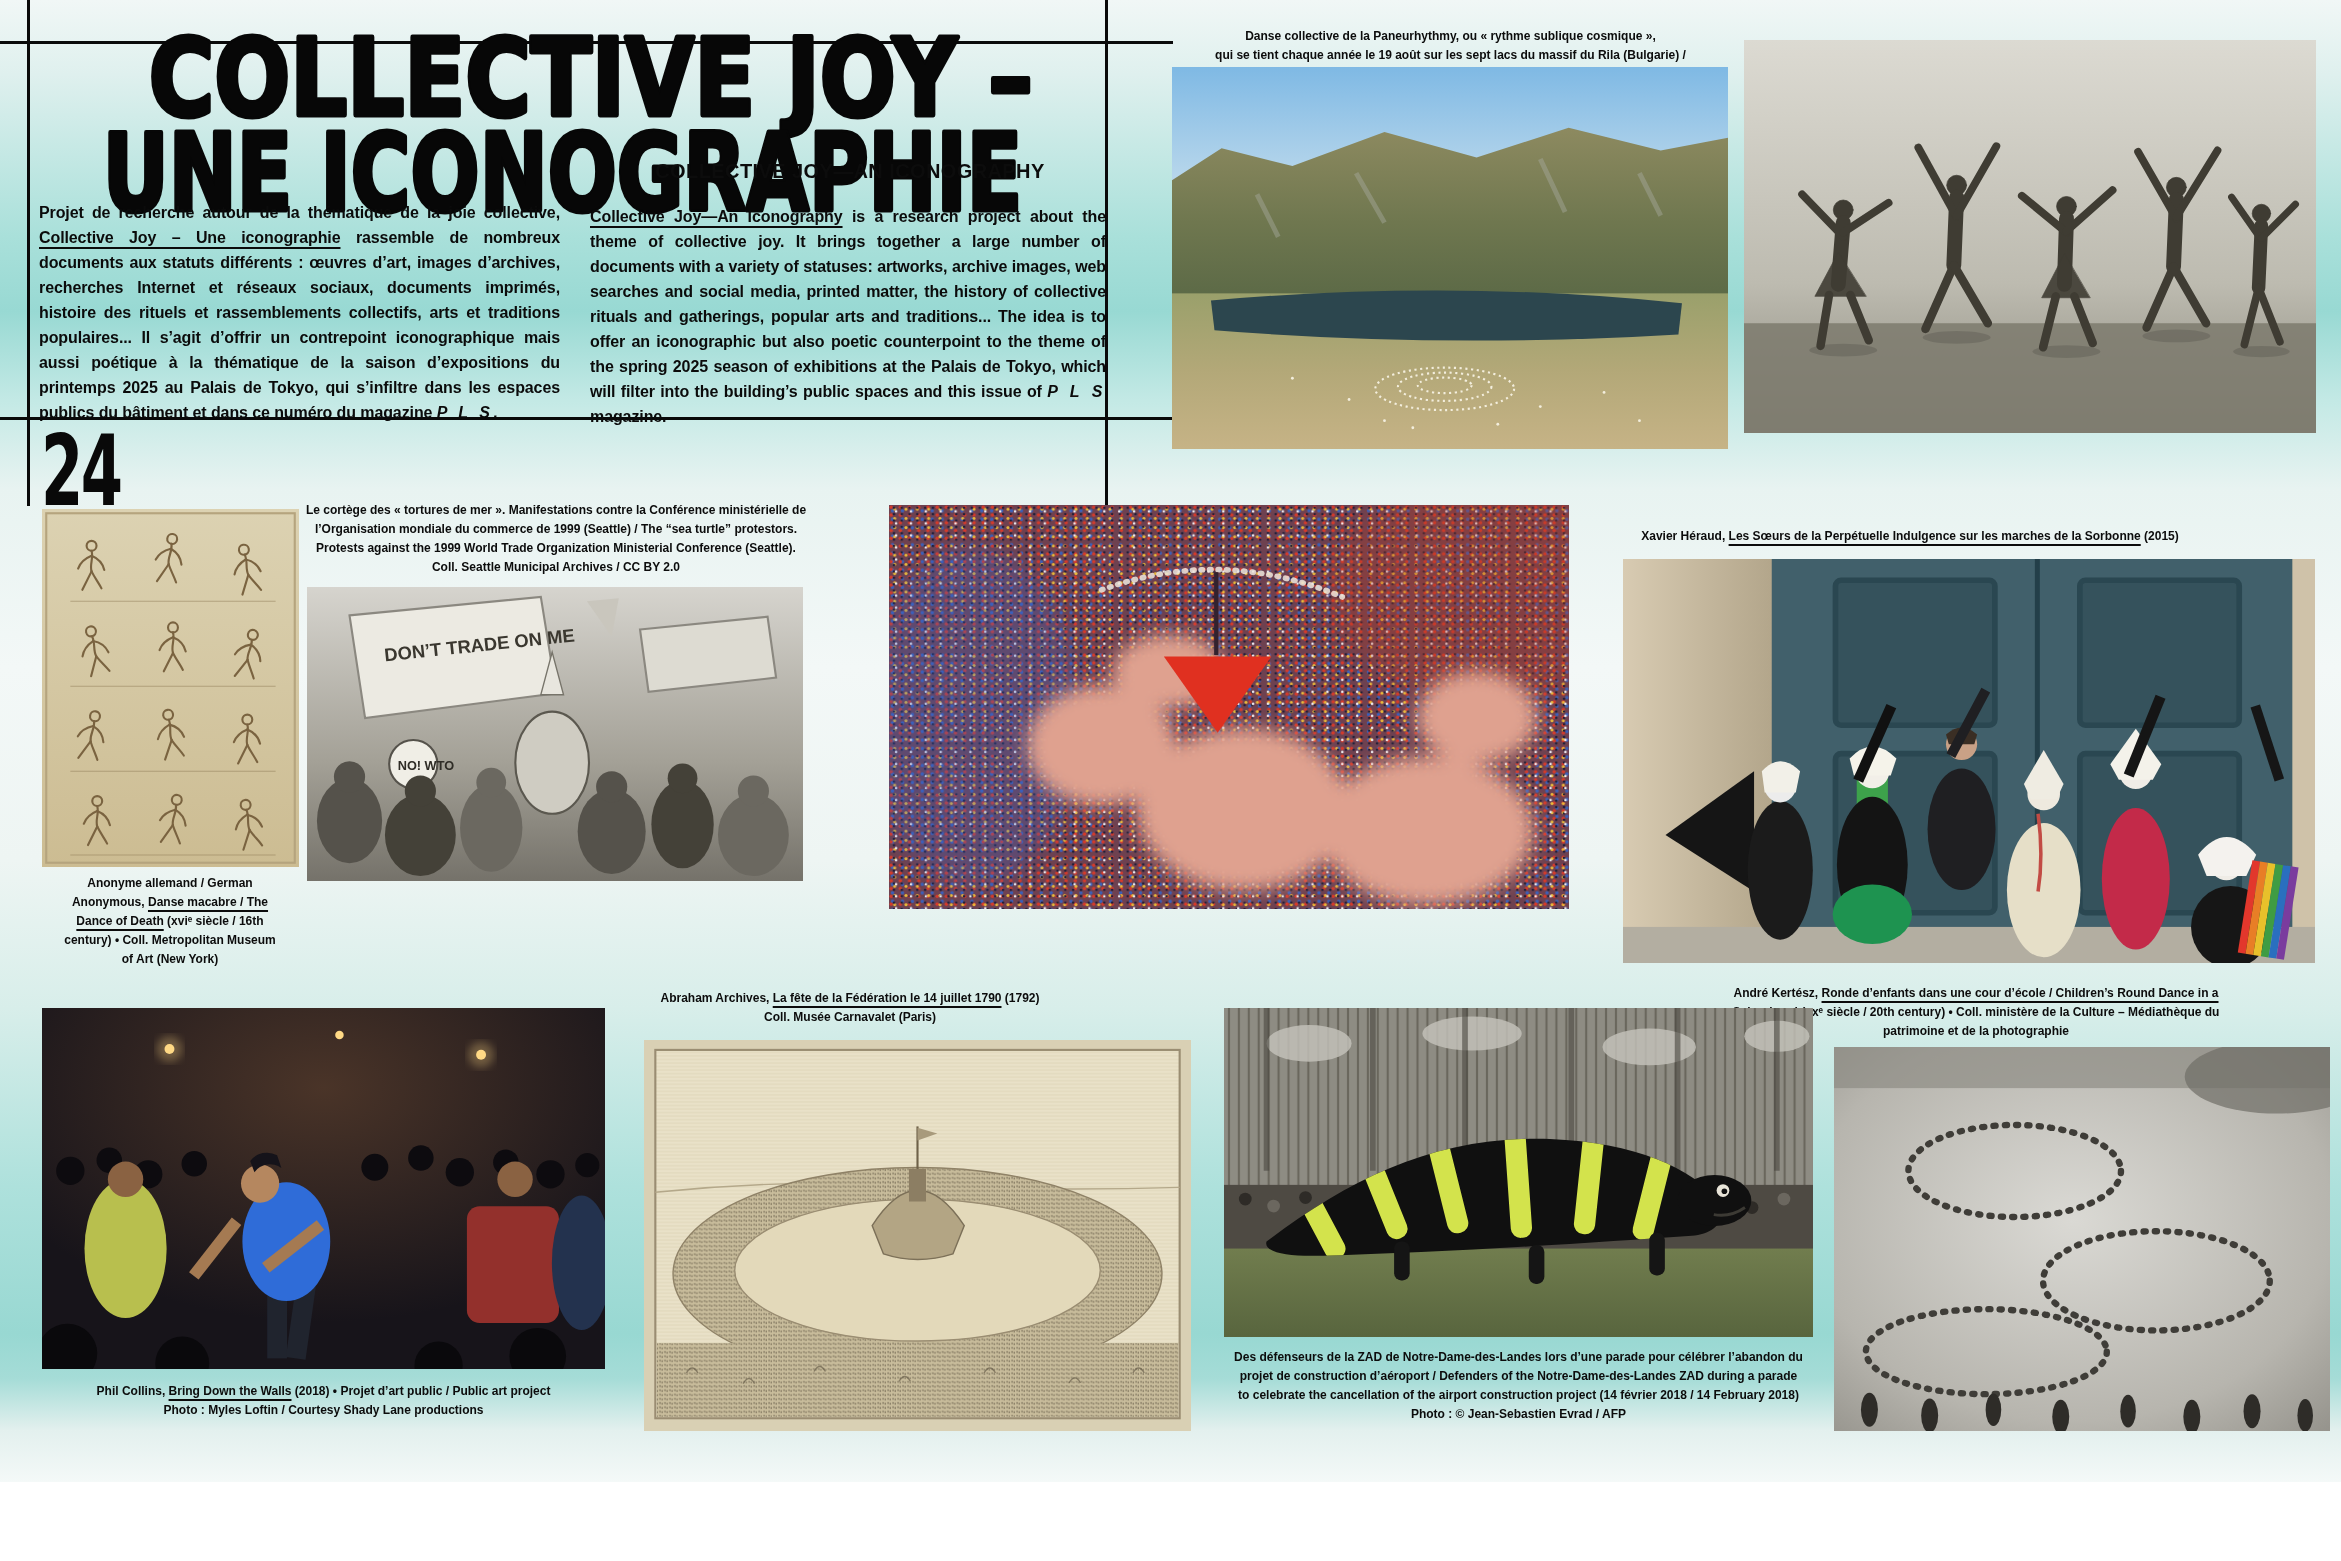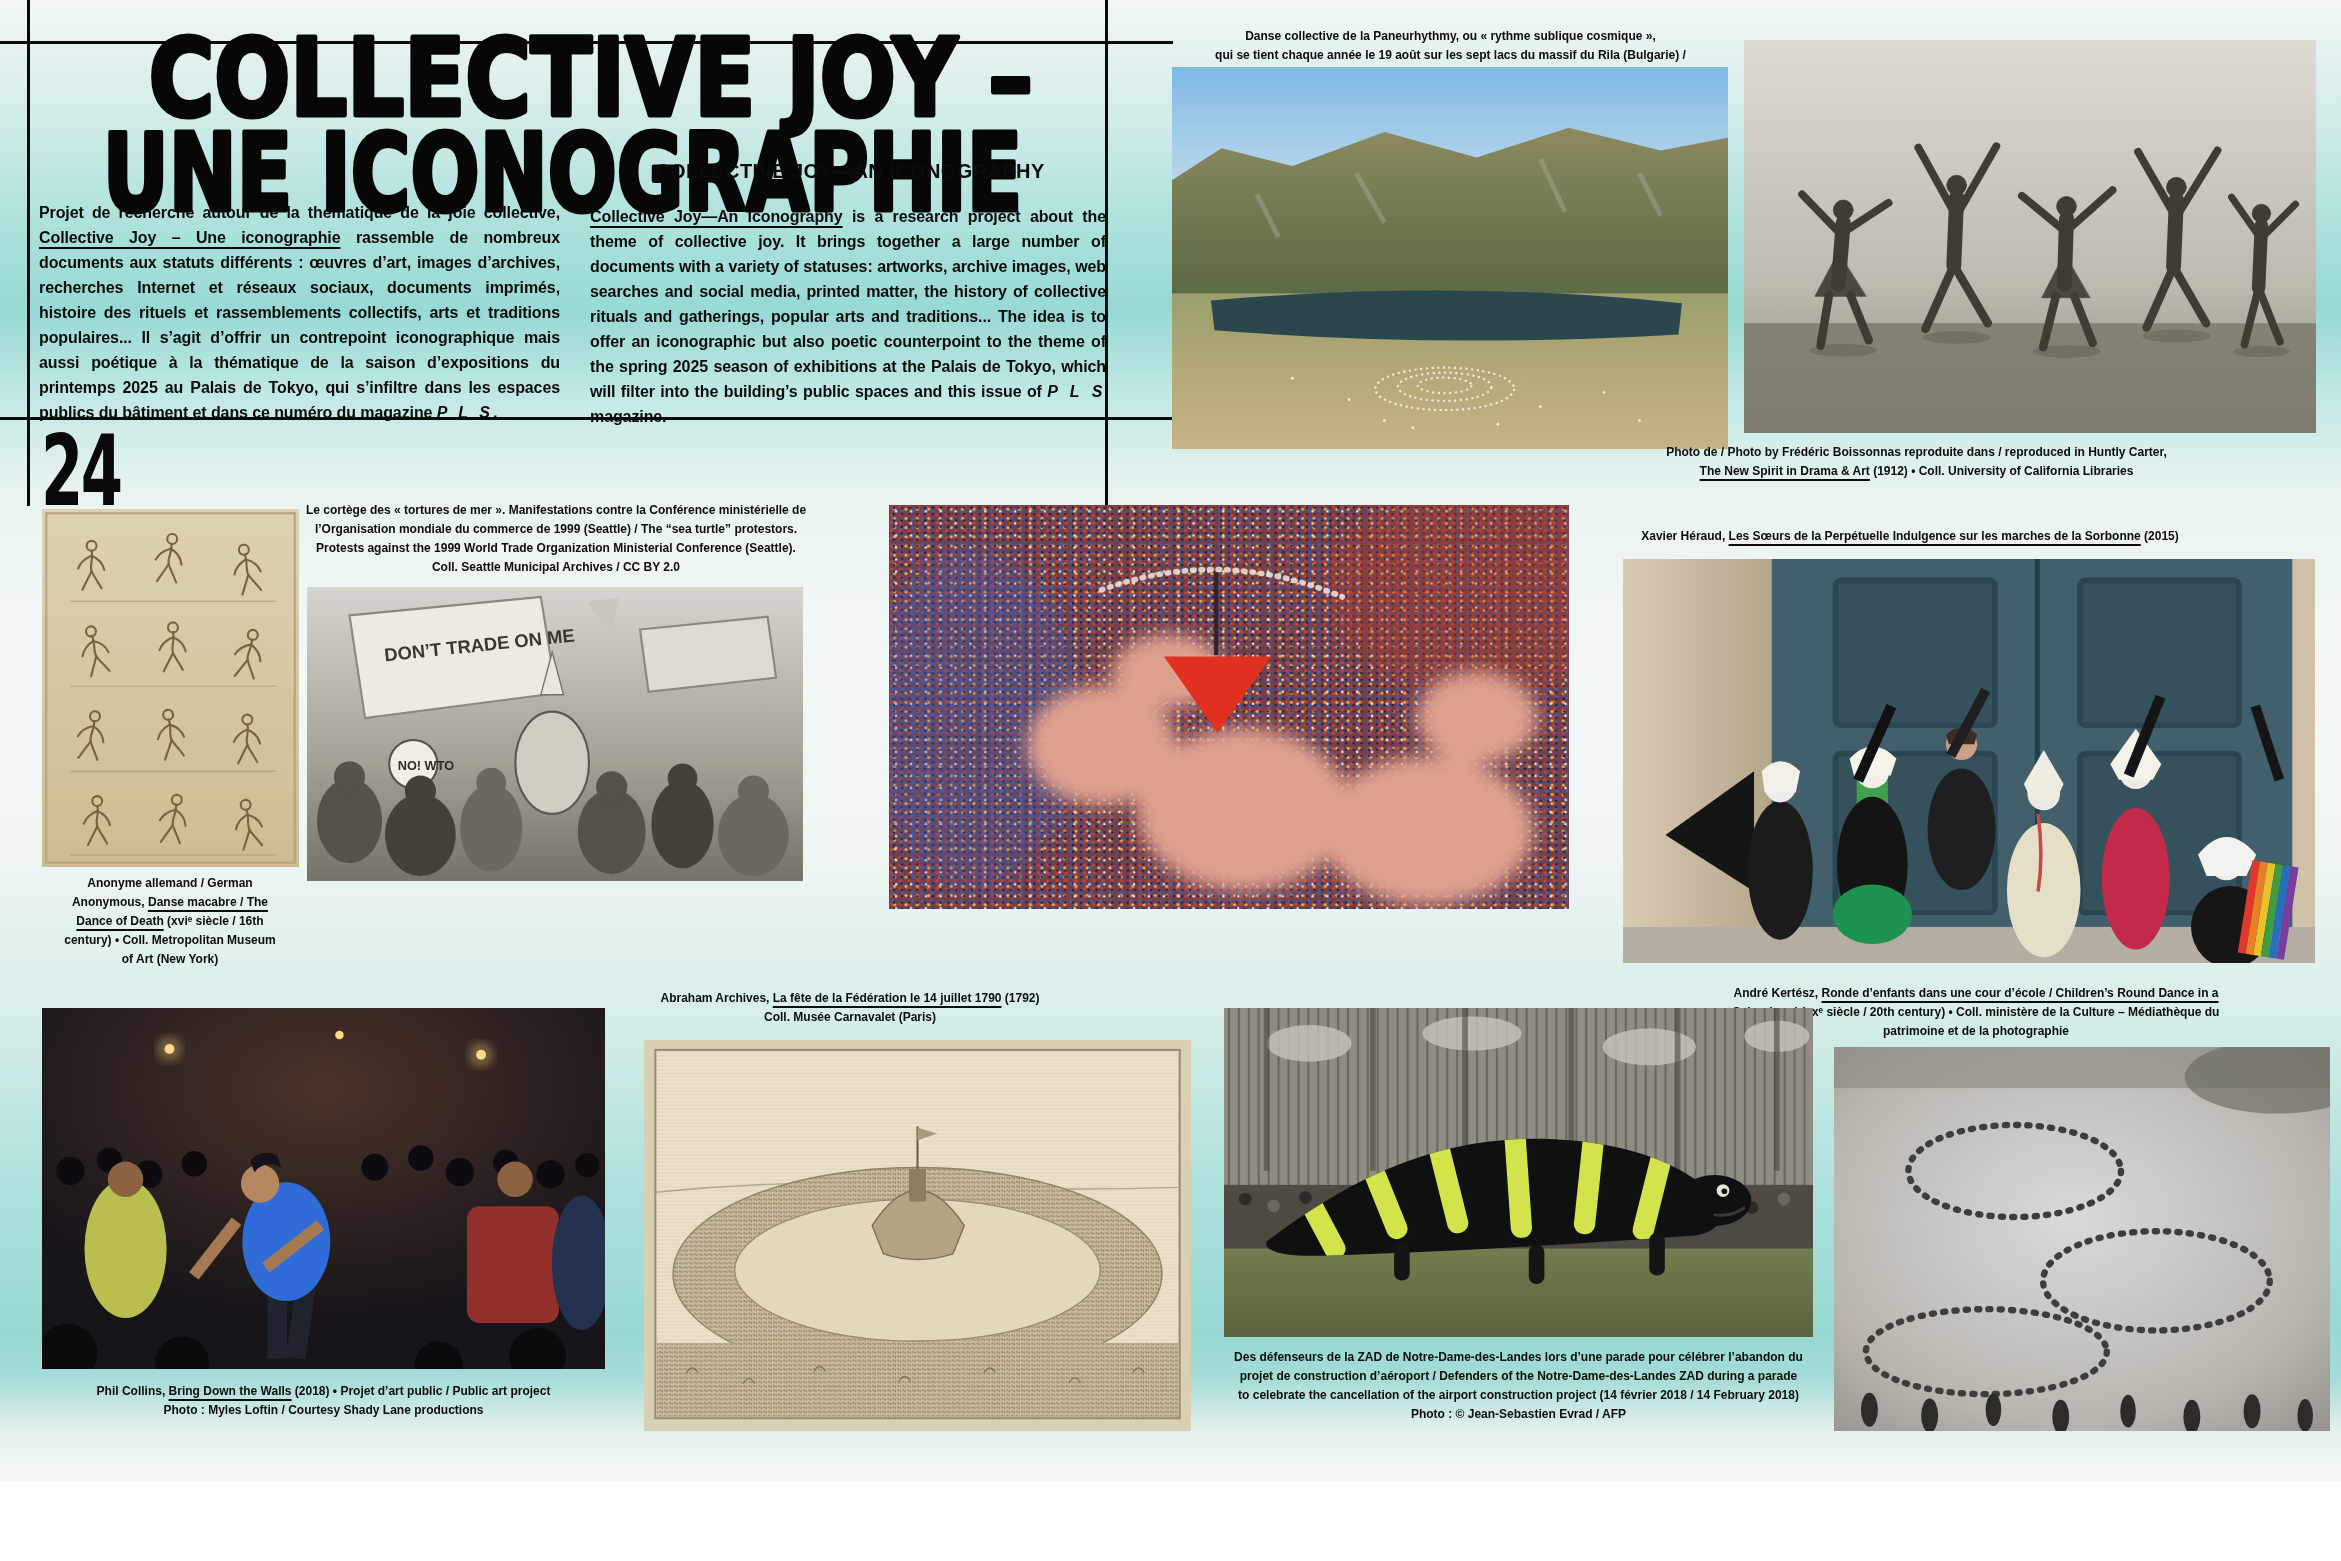--- a/index.html
+++ b/index.html
@@ -160,24 +160,20 @@
         <circle cx="730" cy="245" r="13"></circle>
           <line x1="730" y1="262" x2="726" y2="350" stroke-width="19"></line>
         <line x1="730" y1="282" x2="688" y2="222" stroke-width="10"></line>
           <line x1="730" y1="280" x2="778" y2="232" stroke-width="10"></line>
         <line x1="726" y1="350" x2="706" y2="430" stroke-width="11"></line>
           <line x1="726" y1="350" x2="756" y2="426" stroke-width="11"></line>
       </g>
     </svg>
   </div>
 
-  <div class="cap" style="left:1598px;top:443px;width:637px;">
-    <div class="cap-line">Photo de / Photo by Frédéric Boissonnas reproduite dans / reproduced in Huntly Carter,</div>
-    <div class="cap-line"><span class="u">The New Spirit in Drama &amp; Art</span><span> (1912) • Coll. University of California Libraries</span></div>
-  </div>
 
   <div class="cap" style="left:280px;top:501px;width:552px;">
     <div class="cap-line">Le cortège des « tortures de mer ». Manifestations contre la Conférence ministérielle de</div>
     <div class="cap-line">l’Organisation mondiale du commerce de 1999 (Seattle) / The “sea turtle” protestors.</div>
     <div class="cap-line">Protests against the 1999 World Trade Organization Ministerial Conference (Seattle).</div>
     <div class="cap-line">Coll. Seattle Municipal Archives / CC BY 2.0</div>
   </div>
 
   <div class="photo" style="left:42px;top:509px;width:257px;height:358px;">
     <svg viewBox="0 0 363 505" preserveAspectRatio="none">

